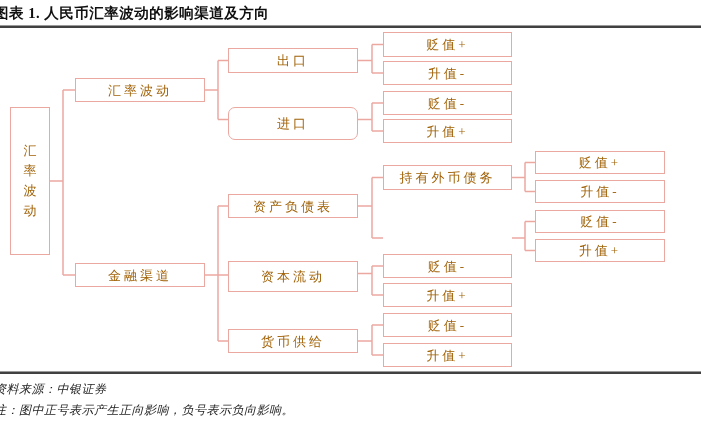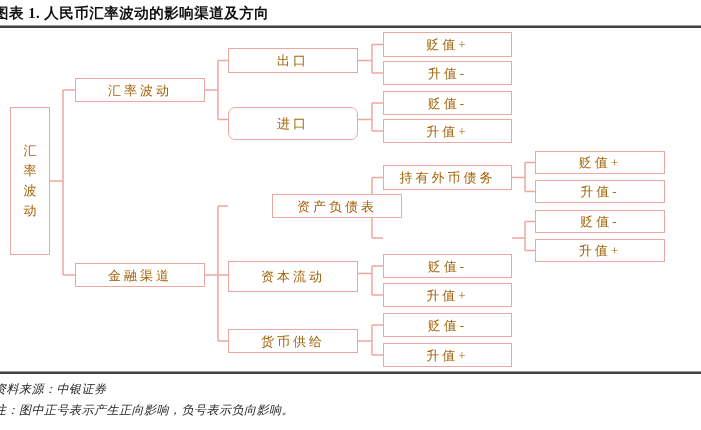--- a/index.html
+++ b/index.html
@@ -95,21 +95,21 @@
 
   <div class="node" style="left:10px; top:107px; width:40px; height:148px;">
     <span class="vstack">汇率波动</span>
   </div>
 
   <div class="node" style="left:75px; top:78px; width:130px; height:24px;">汇率波动</div>
   <div class="node" style="left:75px; top:263px; width:130px; height:24px;">金融渠道</div>
 
   <div class="node" style="left:228px; top:48px; width:130px; height:25px;">出口</div>
   <div class="node" style="left:228px; top:107px; width:130px; height:33px;border-radius:7px;">进口</div>
-  <div class="node" style="left:228px; top:194px; width:130px; height:24px;margin-left:44px;">资产负债表</div>
+  <div class="node" style="left:228px; top:194px; width:130px; height:24px;">资产负债表</div>
   <div class="node" style="left:228px; top:261px; width:130px; height:31px;">资本流动</div>
   <div class="node" style="left:228px; top:329px; width:130px; height:24px;">货币供给</div>
 
   <div class="node" style="left:383px; top:32px; width:129px; height:25px;">贬值+</div>
   <div class="node" style="left:383px; top:61px; width:129px; height:24px;">升值-</div>
   <div class="node" style="left:383px; top:91px; width:129px; height:24px;">贬值-</div>
   <div class="node" style="left:383px; top:119px; width:129px; height:24px;">升值+</div>
 
   <div class="node" style="left:383px; top:165px; width:129px; height:25px;">持有外币债务</div>
 

